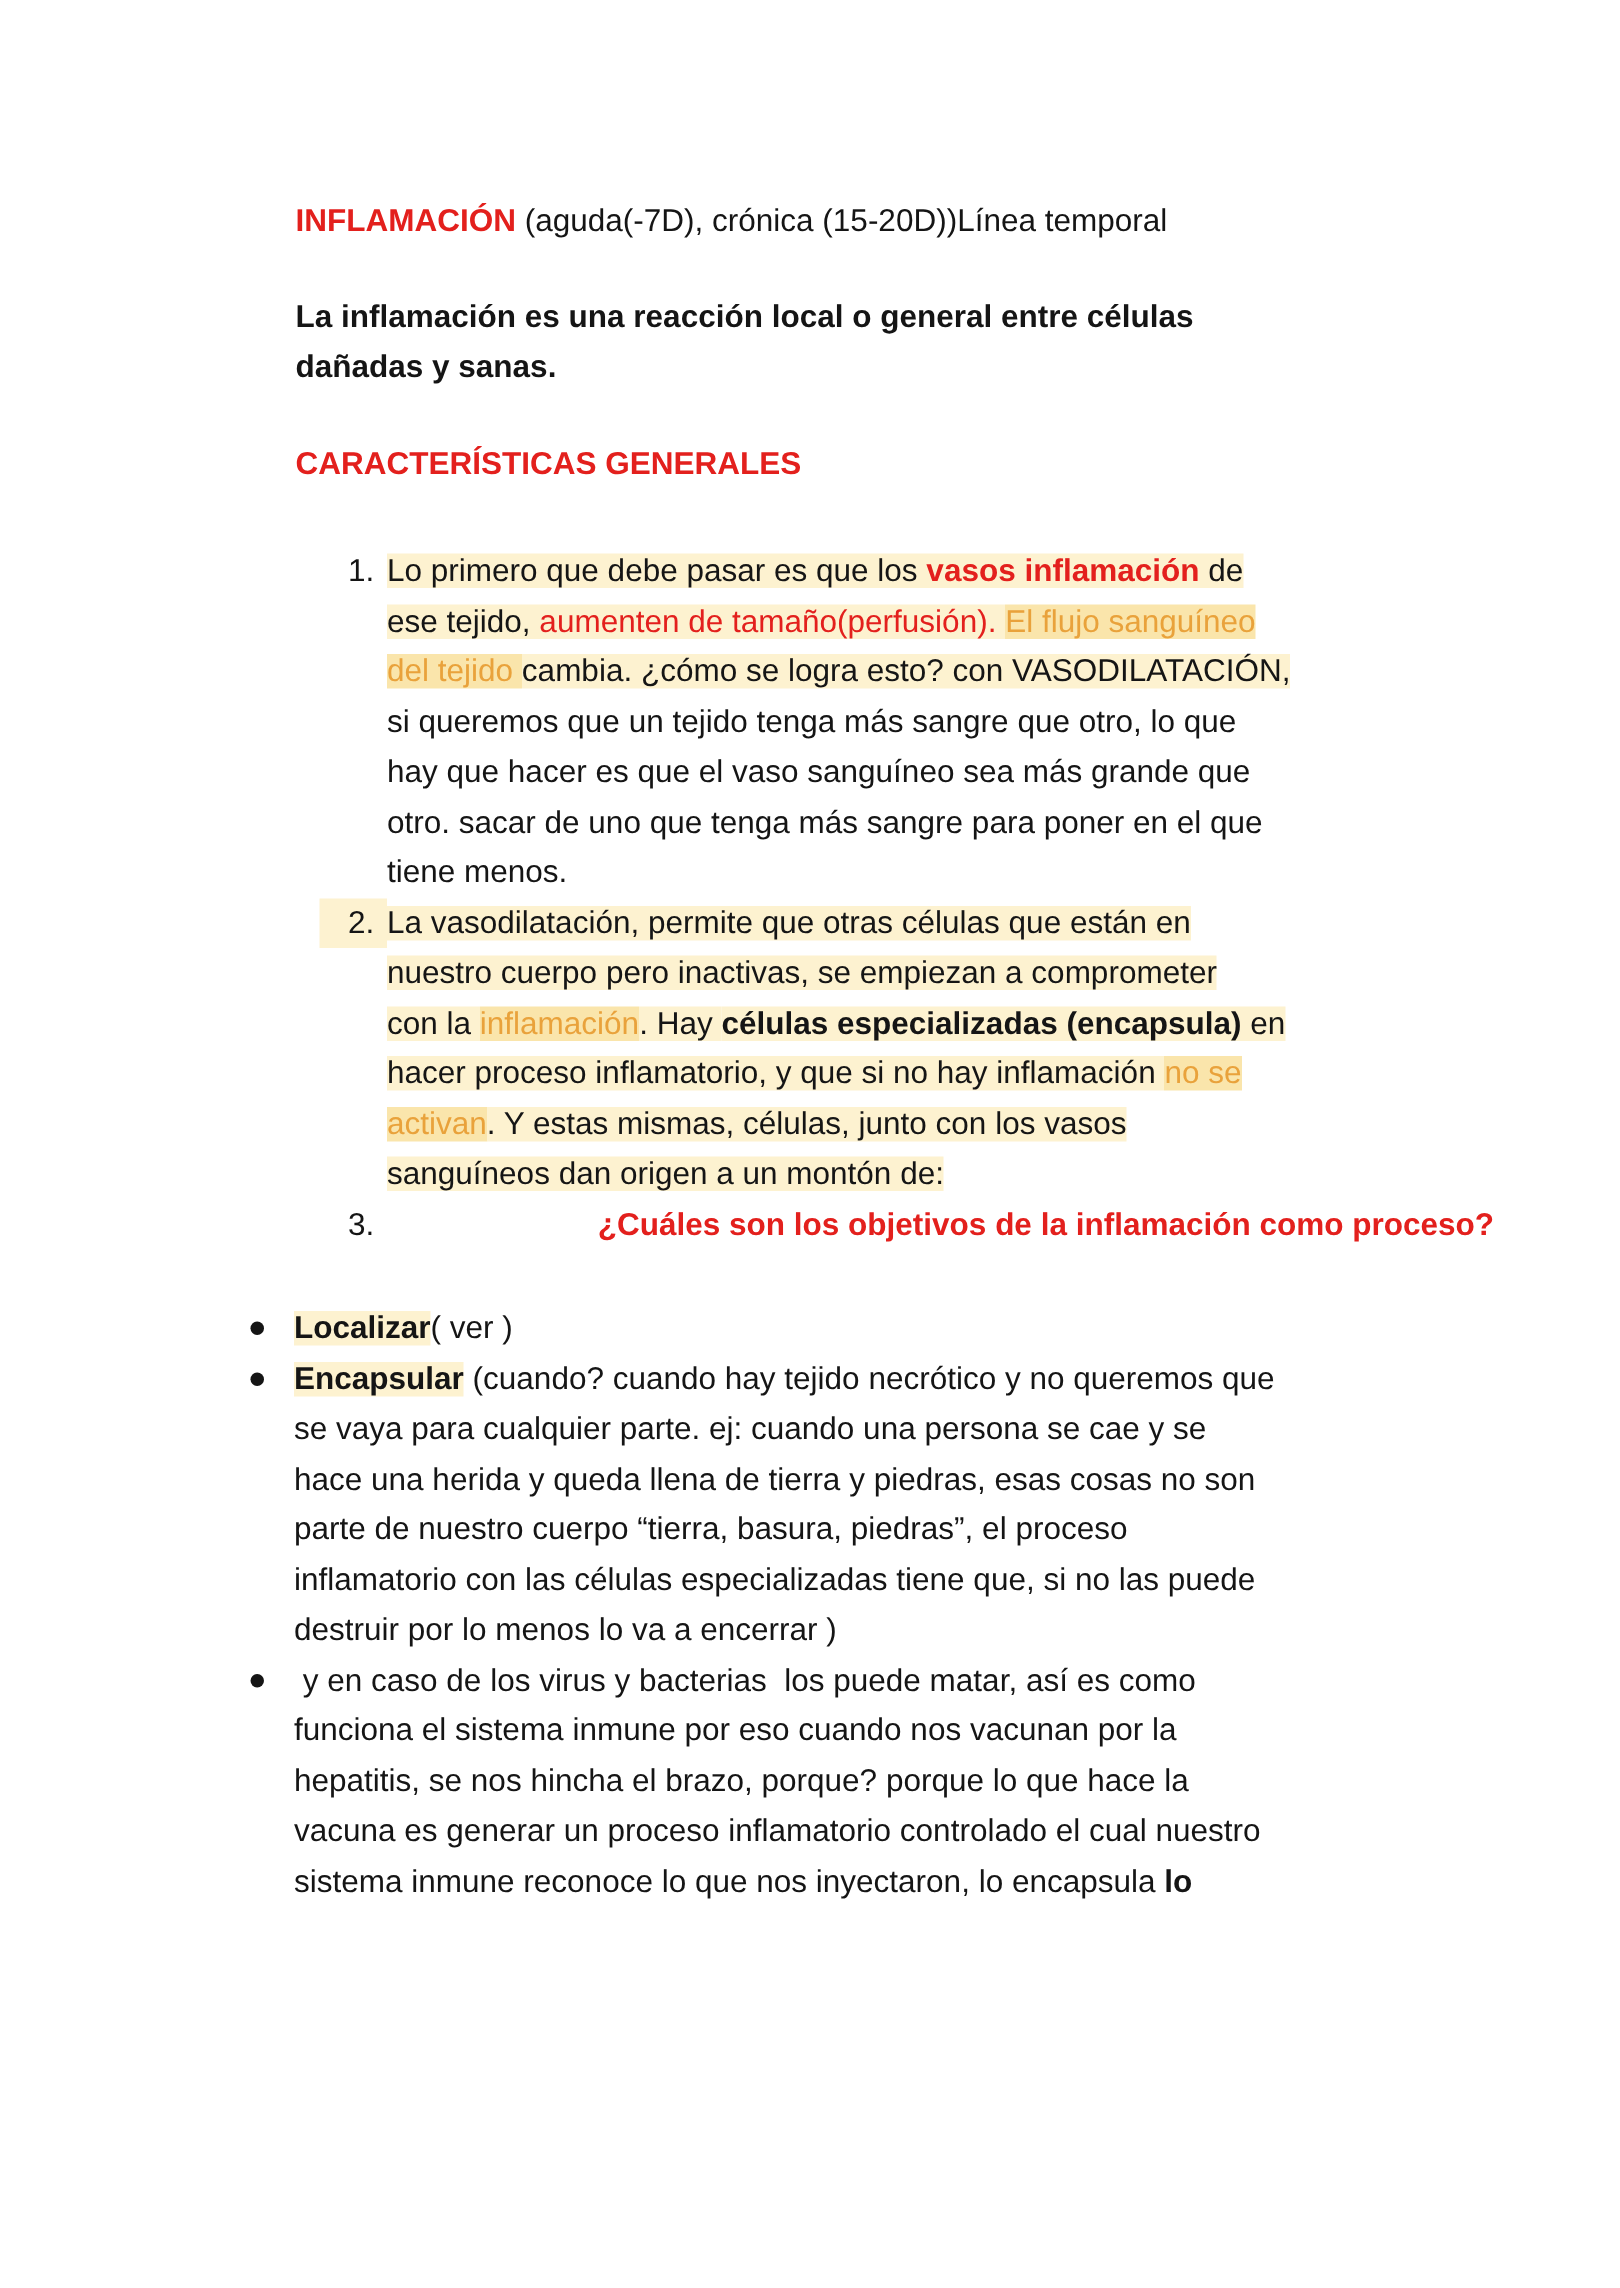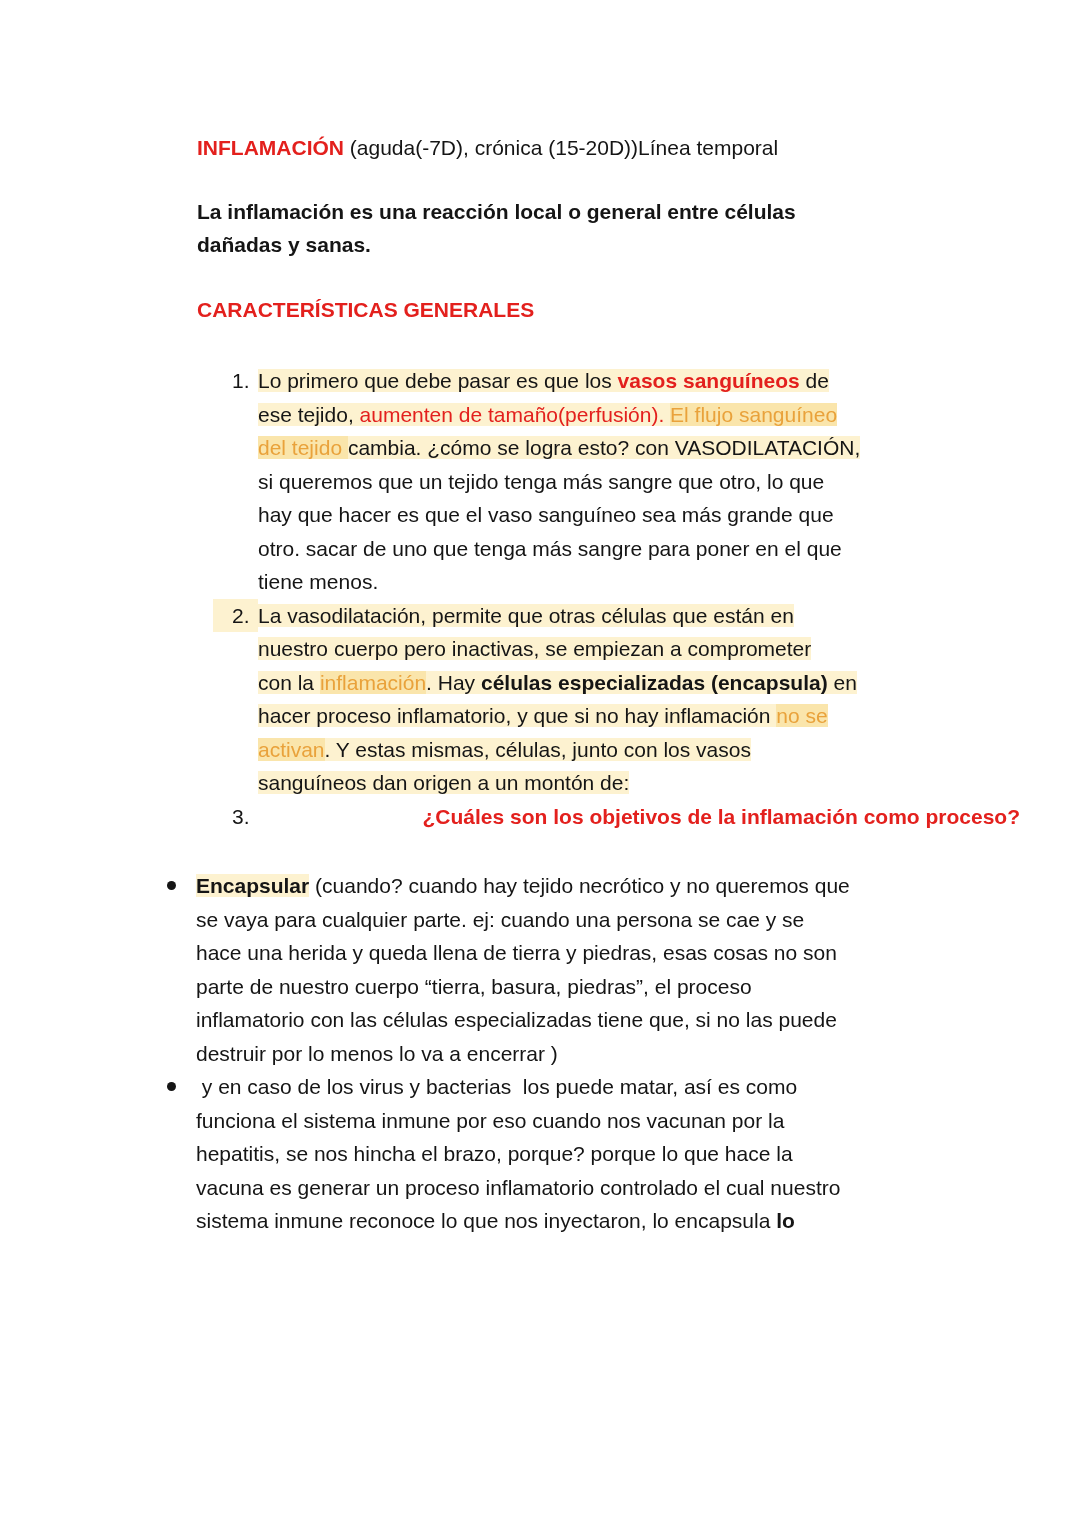--- a/index.html
+++ b/index.html
@@ -1,19 +1,19 @@
 <!DOCTYPE html>
 <html style="--red: #e3201d; --orange: #e9a23b; --highlight: #fdf2d0; --highlight_deep: #fae5ab; --text: #151515; --page_bg: #ffffff;"><head>
 <meta charset="utf-8">
 <style>
   html,body{margin:0;padding:0;background:#ffffff;}
   .page{
     position:relative;width:1080px;height:1525px;box-sizing:border-box;
     background:var(--page_bg,#ffffff);
-    padding:131px 60px 0 130px;
+    padding:131px 84px 0 130px;
     font-family:"Liberation Sans",sans-serif;
     font-size:21px;line-height:33.5px;color:var(--text,#151515);
     overflow:hidden;
   }
   .para,.licontent{white-space:pre-wrap;}
   .ind{margin-left:67px;}
   .mb-title{margin-bottom:30px;}
   .mb-caract{margin-bottom:38px;}
   .mb-intro{margin-bottom:31px;}
   .question{margin-bottom:36px;text-align:right;}
@@ -32,37 +32,38 @@
 </head>
 <body>
 
 <div class="page">
   <div>
       <div class="para ind mb-title"><span class="b c-red">INFLAMACIÓN</span><span> (aguda(-7D), crónica (15-20D))Línea temporal</span></div>
       <div class="para ind mb-intro"><span class="b">La inflamación es una reacción local o general entre células
 dañadas y sanas.</span></div>
       <div class="para ind mb-caract"><span class="b c-red">CARACTERÍSTICAS GENERALES</span></div>
       <div>
-        <div class="li oli"><span class="marker">1.</span><span class="licontent"><span class="hl-base">Lo primero que debe pasar es que los </span><span class="b c-red hl-base">vasos sanguíneos</span><span class="hl-base"> de
+        <div class="li oli"><span class="marker">1.</span><span class="licontent"><span class="hl-base">Lo primero que debe pasar es que los </span><span class="b c-red hl-base">vasos inflamación</span><span class="hl-base"> de
 ese tejido, </span><span class="c-red hl-base">aumenten de tamaño(perfusión).</span><span class="hl-base"> </span><span class="c-orange hl-deep">El flujo sanguíneo
 del tejido </span><span class="hl-base">cambia. ¿cómo se logra esto? con VASODILATACIÓN,</span><span>
 si queremos que un tejido tenga más sangre que otro, lo que
 hay que hacer es que el vaso sanguíneo sea más grande que
 otro. sacar de uno que tenga más sangre para poner en el que
 tiene menos.</span></span></div>
         <div class="li oli"><span class="marker mhl">2.</span><span class="licontent"><span class="hl-base">La vasodilatación, permite que otras células que están en
 nuestro cuerpo pero inactivas, se empiezan a comprometer
 con la </span><span class="c-orange hl-deep">inflamación</span><span class="hl-base">. Hay </span><span class="b hl-base">células especializadas (encapsula)</span><span class="hl-base"> en
 hacer proceso inflamatorio, y que si no hay inflamación </span><span class="c-orange hl-deep">no se
 activan</span><span class="hl-base">. Y estas mismas, células, junto con los vasos
 sanguíneos dan origen a un montón de:</span></span></div>
         <div class="li oli"><span class="marker">3.</span></div>
       </div>
       <div class="para question"><span class="b c-red">¿Cuáles son los objetivos de la inflamación como proceso?</span></div>
       <div>
+        <div class="li bli"><span class="marker"></span><span class="licontent"><span class="b hl-base">Localizar</span><span>( ver )</span></span></div>
         <div class="li bli"><span class="marker"></span><span class="licontent"><span class="b hl-base">Encapsular</span><span> (cuando? cuando hay tejido necrótico y no queremos que
 se vaya para cualquier parte. ej: cuando una persona se cae y se
 hace una herida y queda llena de tierra y piedras, esas cosas no son
 parte de nuestro cuerpo “tierra, basura, piedras”, el proceso
 inflamatorio con las células especializadas tiene que, si no las puede
 destruir por lo menos lo va a encerrar )</span></span></div>
         <div class="li bli"><span class="marker"></span><span class="licontent"><span> y en caso de los virus y bacterias  los puede matar, así es como
 funciona el sistema inmune por eso cuando nos vacunan por la
 hepatitis, se nos hincha el brazo, porque? porque lo que hace la
 vacuna es generar un proceso inflamatorio controlado el cual nuestro

